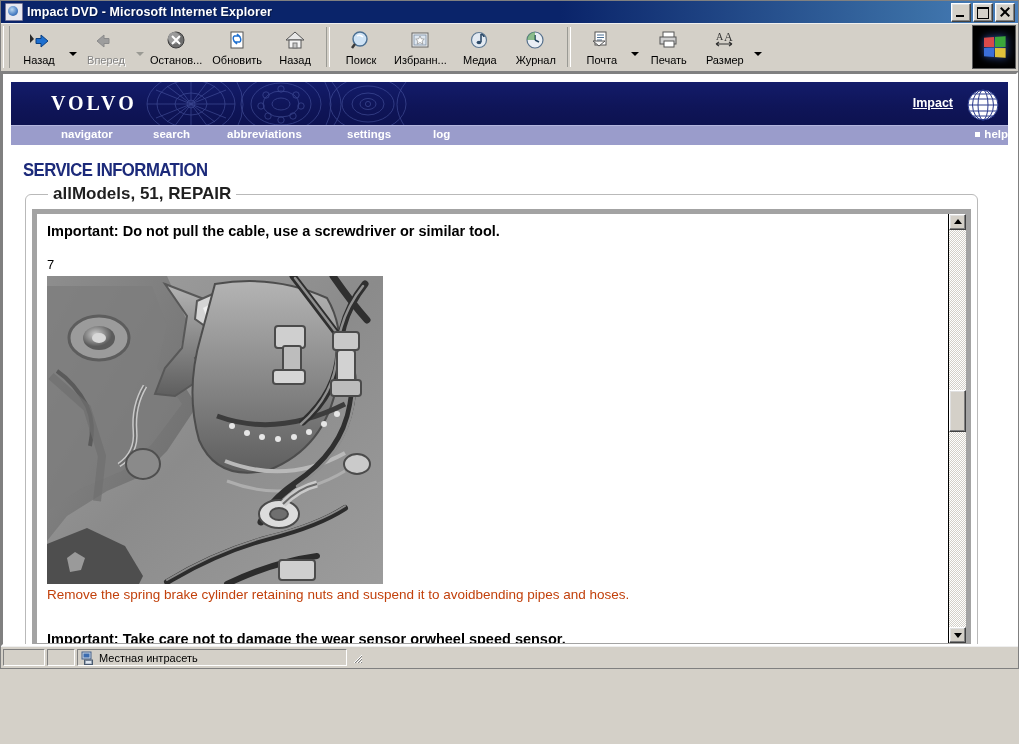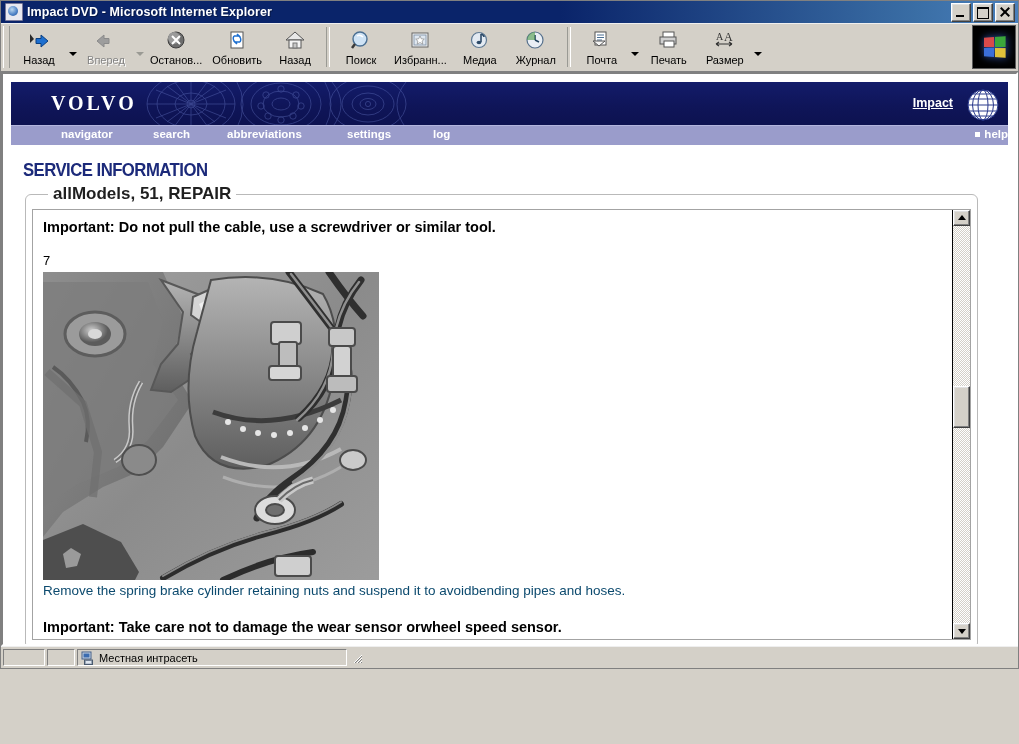--- a/index.html
+++ b/index.html
@@ -92,28 +92,28 @@
      vertical-align:1px;}
 
   .sih{color:#1c2a7a;font-size:19px;font-weight:bold;letter-spacing:-.6px;
      margin:14px 0 3px 12px;font-family:"Liberation Sans Narrow","Liberation Sans",sans-serif;
      transform:scaleX(.88);transform-origin:left center;}
 
   fieldset.box{margin:0 30px 0 14px;border:1px solid #b9b9b9;border-radius:6px;
      padding:5px 6px 8px 6px;position:relative;}
   fieldset.box legend{font-size:17px;font-weight:bold;color:#1f1f1f;padding:0 5px;
      margin-left:16px;}
-  .content{height:429px;border:1px solid #a3a3a3;background:#fff;position:relative;
+  .content{height:429px;border:5px solid #a3a3a3;background:#fff;position:relative;
      overflow:hidden;display:flex;}
   .ctext{flex:1;padding:9px 8px 0 10px;overflow:hidden;box-sizing:border-box;}
   .p-imp{font-size:14.5px;font-weight:bold;color:#000;margin:0 0 18px 0;line-height:17px;}
   .p-num{font-size:13px;color:#000;margin:0 0 4px 0;line-height:14px;}
   .photo{width:336px;height:308px;position:relative;overflow:hidden;background:#8d8d8d;
      margin-bottom:3px;}
-  .p-cap{font-size:13.5px;color:#0c4a6e;margin:0 0 20px 0;line-height:16px;}
+  .p-cap{font-size:13.5px;color:#c2410c;margin:0 0 28px 0;line-height:16px;}
   .p-imp2{font-size:14.5px;font-weight:bold;color:#000;margin:0;line-height:17px;}
 
   
   .sb{width:17px;flex:0 0 17px;background:#d4d0c8;border-left:1px solid #000;
      display:flex;flex-direction:column;position:relative;}
   .sb-track{flex:1;position:relative;
      background-image:linear-gradient(45deg,#fff 25%,transparent 25%,transparent 75%,#fff 75%),
      linear-gradient(45deg,#fff 25%,#d4d0c8 25%,#d4d0c8 75%,#fff 75%);
      background-size:2px 2px;background-position:0 0,1px 1px;}
   .sb-btn{height:16px;flex:0 0 16px;background:#d4d0c8;position:relative;

